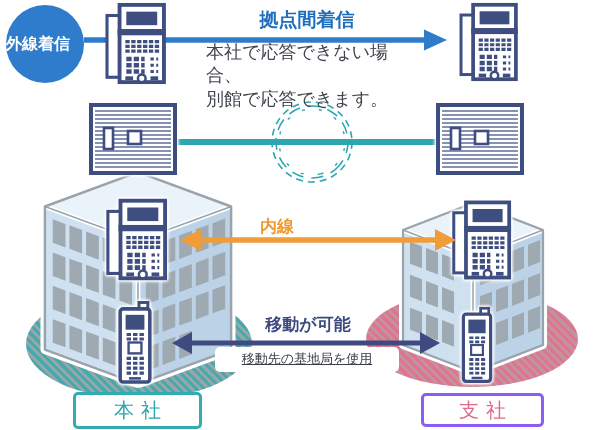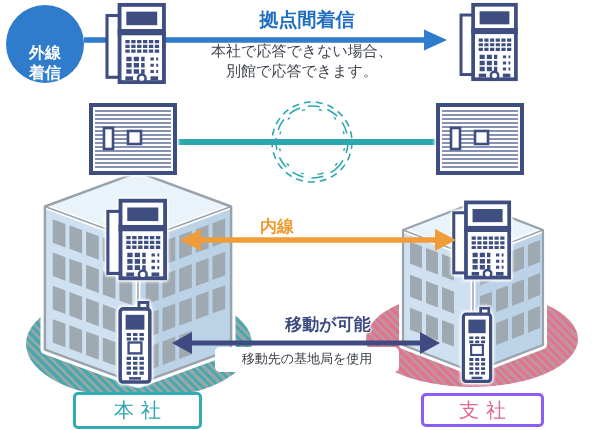--- a/index.html
+++ b/index.html
@@ -1,35 +1,35 @@
 <!DOCTYPE html>
 <html><head>
 <meta charset="utf-8">
 <style>
   html,body{margin:0;padding:0;background:#fff;}
   body{font-family:"Liberation Sans","DejaVu Sans",sans-serif;}
   .canvas{position:relative;width:600px;height:430px;background:#fff;overflow:hidden;}
   .abs{position:absolute;}
 
   
-  .badge-circle{border-radius:50%;display:flex;flex-direction:column;align-items:center;justify-content:flex-end;
+  .badge-circle{border-radius:50%;display:flex;flex-direction:row;align-items:center;justify-content:flex-start;
     color:#fff;font-weight:700;text-align:center;}
   .badge-gaisen{left:6px;top:5px;width:78px;height:78px;background:#2E7CCB;font-size:16px;line-height:1.25;}
   .badge-ip{left:284px;top:114px;width:56px;height:56px;background:#2CA7B0;font-size:17px;}
 
   
   .t-intersite{left:207px;top:7px;width:200px;text-align:center;color:#1E6DBF;font-size:19px;font-weight:700;}
-  .t-desc{left:196px;top:41px;width:212px;text-align:center;color:#40444E;font-size:15px;line-height:1.3;}
+  .t-desc{left:206px;top:41px;width:212px;color:#40444E;font-size:18px;line-height:1.3;}
   .t-desc span{display:block;}
   .t-naisen{left:260px;top:215px;width:110px;text-align:left;color:#F0992E;font-size:17px;font-weight:700;
     text-shadow:0 0 3px #fff,0 1px 0 #fff,0 -1px 0 #fff,1px 0 0 #fff,-1px 0 0 #fff;}
   .t-mobile{left:230px;top:313px;width:156px;text-align:center;color:#3C4A80;font-size:17px;font-weight:700;
-    text-shadow:0 0 3px #fff,0 1px 0 #fff,0 -1px 0 #fff,1px 0 0 #fff,-1px 0 0 #fff;margin-left:20px;}
+    text-shadow:0 0 3px #fff,0 1px 0 #fff,0 -1px 0 #fff,1px 0 0 #fff,-1px 0 0 #fff;}
   .t-note{left:217px;top:349px;width:180px;text-align:center;color:#3B3F4A;font-size:13px;
-    background:#fff;border-radius:3px;padding:1px 0 2px 0;box-shadow:0 0 0 2px #fff;}
+    background:#fff;border-radius:3px;padding:1px 0 2px 0;box-shadow:0 0 0 2px #fff;text-decoration:underline;}
 
   
   .site-label{display:flex;align-items:center;justify-content:center;background:#fff;
     font-size:20px;font-weight:400;border-radius:5px;letter-spacing:7px;text-indent:7px;}
   .site-hq{left:73px;top:392px;width:123px;height:31px;border:3px solid #32ACB2;color:#2AA7AC;}
   .site-br{left:421px;top:393px;width:117px;height:28px;border:3px solid #8b5cf6;color:#E06A8B;}
 
   
   .cov{border-radius:50%;}
   .cov-hq{left:26px;top:289px;width:226px;height:110px;

